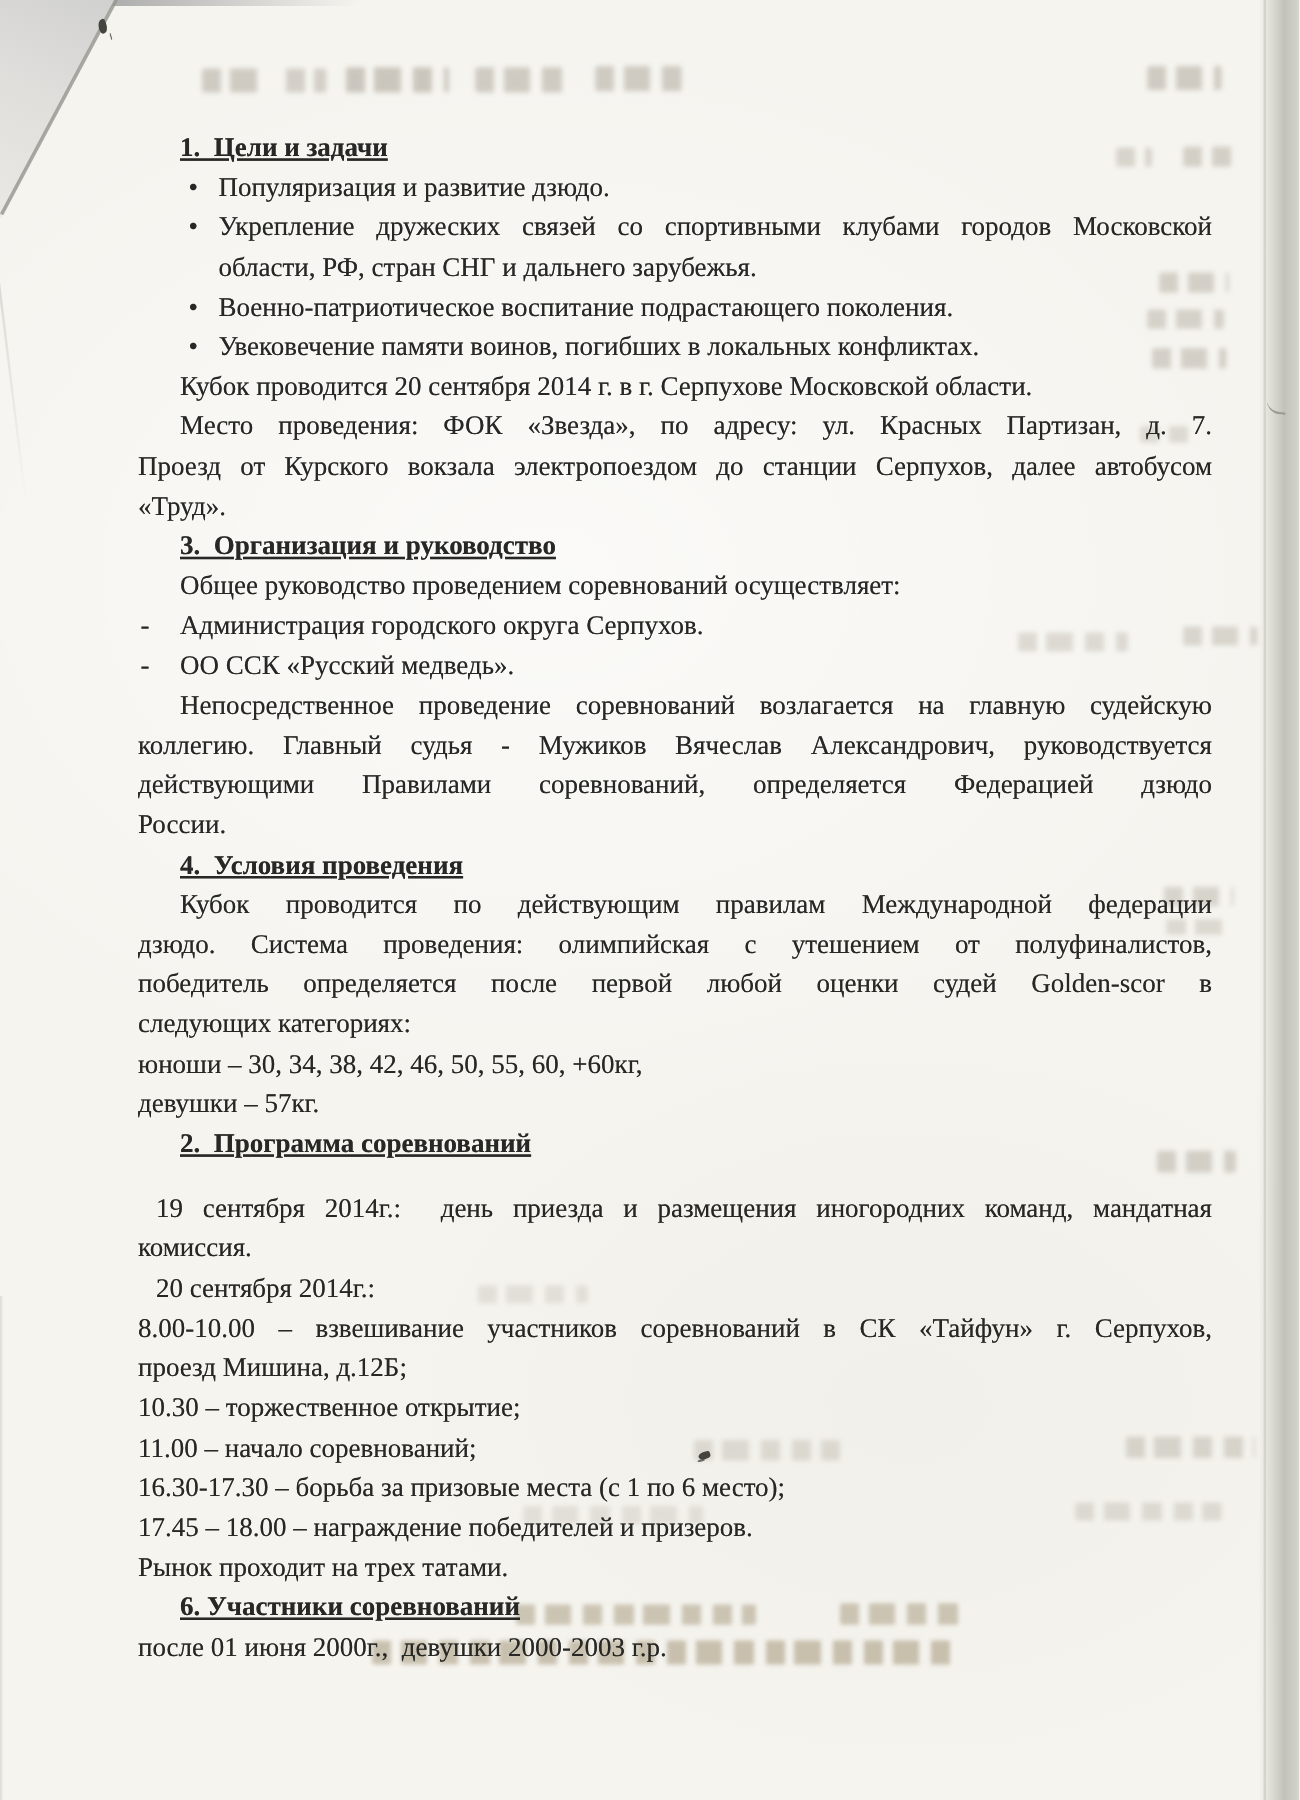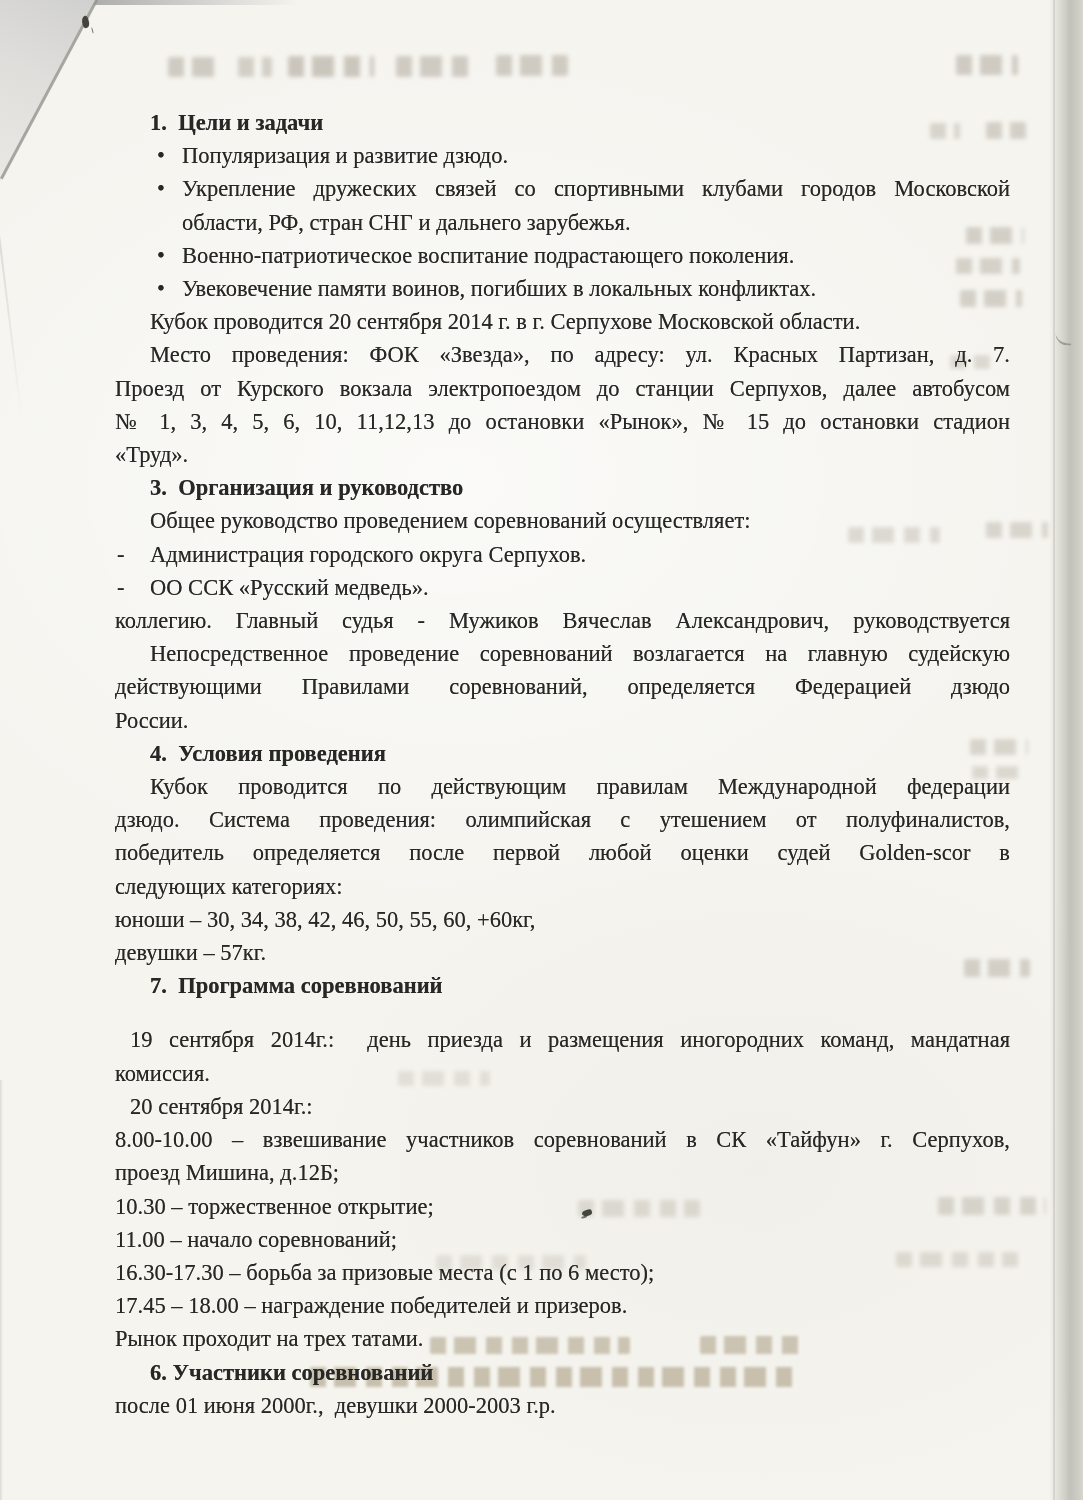--- a/index.html
+++ b/index.html
@@ -11,21 +11,21 @@
       var(--paper,#f5f4ef);
     font-family:"Liberation Serif","DejaVu Serif",serif;
   }
   
   .doc {
     position:absolute; left:115px; top:106px; width:895px;
     font-size:22.5px; line-height:33.2px; color:var(--ink,#272725);
     text-shadow:0 0 .5px rgba(43,43,40,.65);
   }
   .block { position:relative; }
-  .block.heading { font-weight:bold; white-space:pre-wrap; padding-left:35px; }
+  .block.heading { font-weight:bold; white-space:pre-wrap; padding-left:35px;text-decoration:underline; }
   .line { text-align:left; text-align-last:left; }
   .line.just { text-align:justify; text-align-last:justify; }
   .block.bullet .line { padding-left:67px; }
   .block.dash  .line { padding-left:35px; }
   .marker { position:absolute; top:0; line-height:33.2px; }
   .block.bullet .marker { left:42px; }
   .block.dash  .marker { left:2px; }
   
   .edge-right {
     position:absolute; top:0; right:0; width:34px; height:1500px;
@@ -127,55 +127,54 @@
       <div class="block bullet">
         <span class="marker">•</span>
         <div class="line">Увековечение памяти воинов, погибших в локальных конфликтах.</div>
       </div>
       <div class="block para">
         <div class="line" style="padding-left: 35px;">Кубок проводится 20 сентября 2014 г. в г. Серпухове Московской области.</div>
       </div>
       <div class="block para">
         <div class="line just" style="padding-left: 35px;">Место проведения: ФОК «Звезда», по адресу: ул. Красных Партизан, д. 7.</div>
         <div class="line just">Проезд от Курского вокзала электропоездом до станции Серпухов, далее автобусом</div>
-        <div class="line just">№ 1, 3, 4, 5, 6, 10, 11,12,13 до остановки «Рынок», № 15 до остановки стадион</div>
         <div class="line">«Труд».</div>
       </div>
       <div class="block heading">3.  Организация и руководство</div>
       <div class="block para">
         <div class="line" style="padding-left: 35px;">Общее руководство проведением соревнований осуществляет:</div>
       </div>
       <div class="block dash">
         <span class="marker">-</span>
         <div class="line">Администрация городского округа Серпухов.</div>
       </div>
       <div class="block dash">
         <span class="marker">-</span>
         <div class="line">ОО ССК «Русский медведь».</div>
       </div>
       <div class="block para">
+        <div class="line just" style="padding-left: 35px;">Непосредственное проведение соревнований возлагается на главную судейскую</div>
         <div class="line just">коллегию. Главный судья - Мужиков Вячеслав Александрович, руководствуется</div>
-        <div class="line just" style="padding-left: 35px;">Непосредственное проведение соревнований возлагается на главную судейскую</div>
         <div class="line just">действующими Правилами соревнований, определяется Федерацией дзюдо</div>
         <div class="line">России.</div>
       </div>
       <div class="block heading">4.  Условия проведения</div>
       <div class="block para">
         <div class="line just" style="padding-left: 35px;">Кубок проводится по действующим правилам Международной федерации</div>
         <div class="line just">дзюдо. Система проведения: олимпийская с утешением от полуфиналистов,</div>
         <div class="line just">победитель определяется после первой любой оценки судей Golden-scor в</div>
         <div class="line">следующих категориях:</div>
       </div>
       <div class="block para">
         <div class="line">юноши – 30, 34, 38, 42, 46, 50, 55, 60, +60кг,</div>
       </div>
       <div class="block para">
         <div class="line">девушки – 57кг.</div>
       </div>
-      <div class="block heading">7.  Программа соревнований</div>
+      <div class="block heading">2.  Программа соревнований</div>
       <div class="block para">
         <div class="line just" style="padding-left: 15px; margin-top: 21px;">19 сентября 2014г.:&nbsp; день приезда и размещения иногородних команд, мандатная</div>
         <div class="line">комиссия.</div>
       </div>
       <div class="block para">
         <div class="line" style="padding-left: 15px;">20 сентября 2014г.:</div>
       </div>
       <div class="block para">
         <div class="line just">8.00-10.00 – взвешивание участников соревнований в СК «Тайфун» г. Серпухов,</div>
         <div class="line">проезд Мишина, д.12Б;</div>

